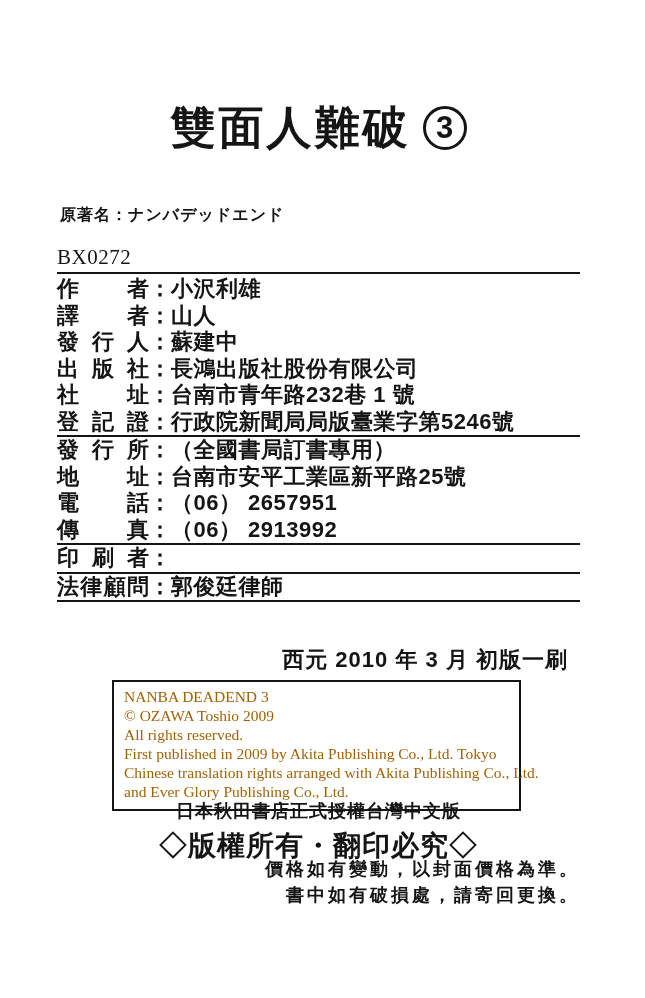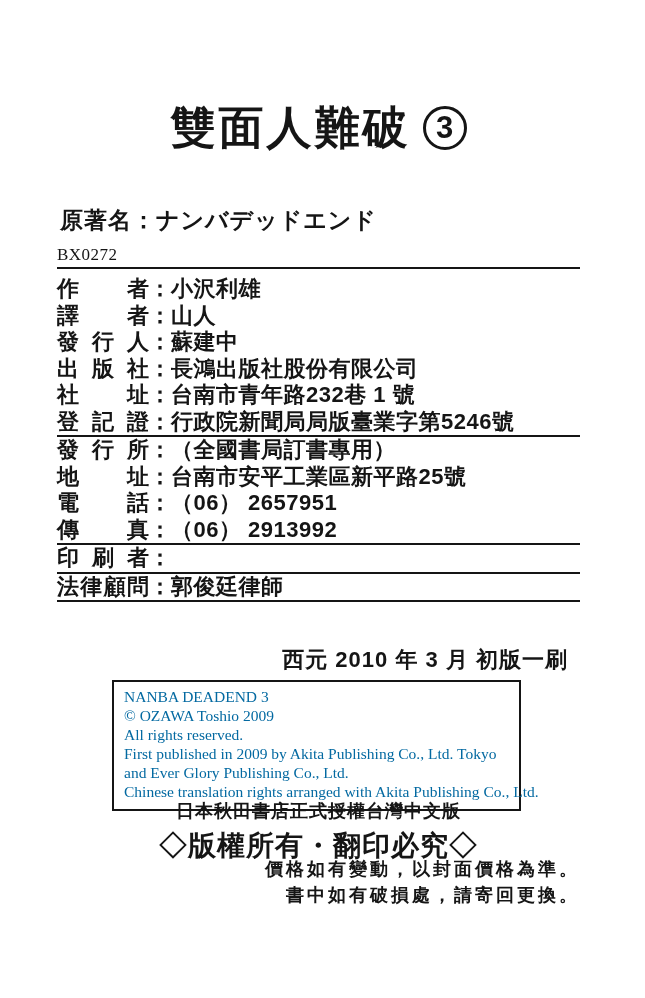--- a/index.html
+++ b/index.html
@@ -29,33 +29,33 @@
     display:inline-flex; align-items:center; justify-content:center;
     width:44px; height:44px; margin-left:12px;
     border:3px solid #151515; border-radius:50%;
     font-size:31px; font-weight:bold;
     vertical-align:middle;
   }
 
   
   .orig-line {
     position:absolute; top:205px; left:3px;
-    font-size:23px; font-weight:bold; letter-spacing:1px;
+    font-size:16px; font-weight:bold; letter-spacing:1px;
     white-space:nowrap;
   }
 
   
   .code-block {
     position:absolute; top:245px; left:0; width:523px;
     border-bottom:2.5px solid #151515;
     padding-bottom:2px;
   }
   .code-text {
     font-family:"Liberation Serif", serif;
-    font-size:17px; letter-spacing:0.5px;
+    font-size:21px; letter-spacing:0.5px;
   }
 
   
   .colophon {
     position:absolute; top:276px; left:0; width:523px;
     font-size:22px; font-weight:bold;
   }
   .cgroup { border-bottom:2.5px solid #151515; }
   .crow {
     display:flex; align-items:center;
@@ -75,21 +75,21 @@
     font-size:22px; font-weight:bold; letter-spacing:1px;margin-top:42px;
   }
 
   
   .copy-box {
     position:absolute; top:680px; left:55px; width:409px;
     border:2px solid #151515;
     padding:5px 10px 8px 10px;
     font-family:"Liberation Serif", serif;
     font-size:15.5px; line-height:19px;
-    color:#0369a1;
+    color:#a16207;
   }
   .copy-box .en-line { white-space:nowrap; }
 
   
   .f-license {
     position:absolute; top:799px; left:0; width:523px;
     text-align:center; font-size:18px; font-weight:bold; letter-spacing:1px;
     white-space:nowrap;
   }
   .f-rights {
@@ -242,22 +242,22 @@
       </div>
 
       <div class="edition-line">西元 2010 年 3 月  初版一刷</div>
     </div>
 
     <div class="copy-box">
       <div class="en-line">NANBA DEADEND 3</div>
       <div class="en-line">© OZAWA Toshio 2009</div>
       <div class="en-line">All rights reserved.</div>
       <div class="en-line">First published in 2009 by Akita Publishing Co., Ltd. Tokyo</div>
+      <div class="en-line">Chinese translation rights arranged with Akita Publishing Co., Ltd.</div>
       <div class="en-line">and Ever Glory Publishing Co., Ltd.</div>
-      <div class="en-line">Chinese translation rights arranged with Akita Publishing Co., Ltd.</div>
     </div>
 
     <div class="f-license">日本秋田書店正式授權台灣中文版</div>
     <div class="f-rights">◇版權所有・翻印必究◇</div>
     <div class="f-note1">價格如有變動，以封面價格為準。</div>
     <div class="f-note2">書中如有破損處，請寄回更換。</div>
 
   </div>
 </div>
 

